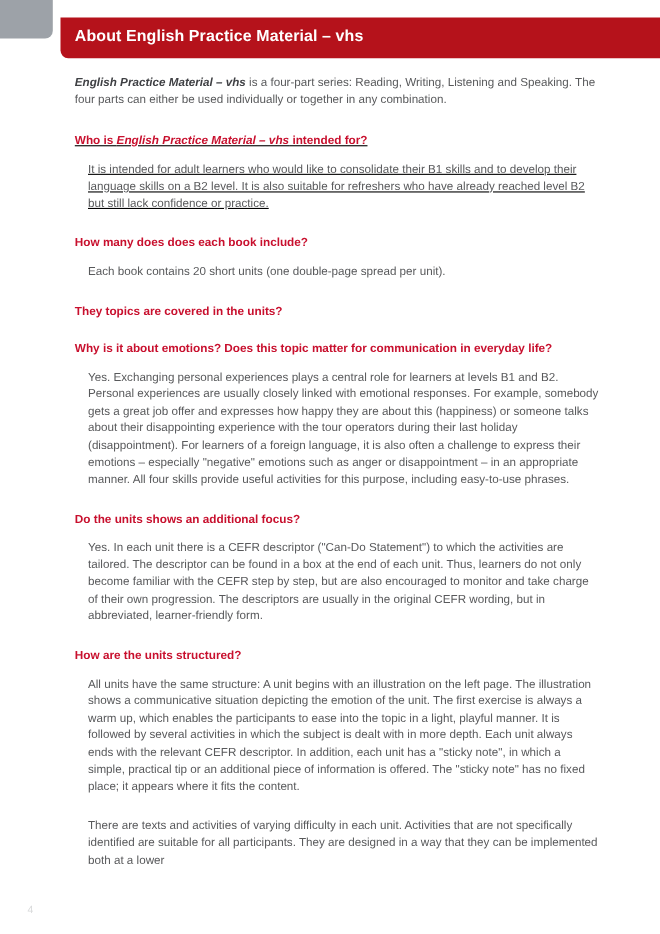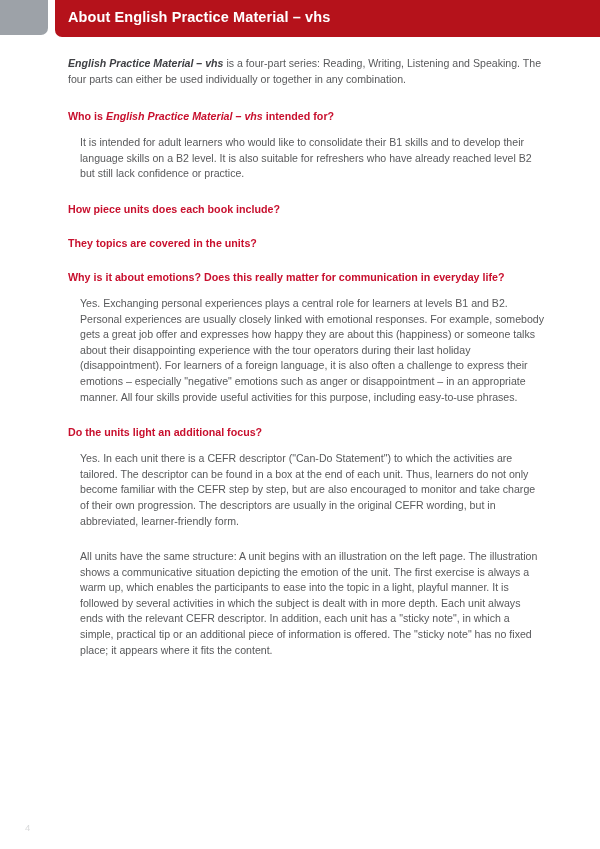--- a/index.html
+++ b/index.html
@@ -27,21 +27,21 @@
     position: absolute;
     top: 0;
     left: 0;
     width: 48px;
     height: 35px;
     background: #9da2a8;
     border-bottom-right-radius: 7px;
   }
   .red-banner {
     position: absolute;
-    top: 0;
+    top: 16px;
     left: 55px;
     width: 545px;
     height: 37px;
     background: #b5121b;
     border-bottom-left-radius: 7px;
   }
   .banner-title {
     position: absolute;
     left: 13px;
     top: 9px;
@@ -49,40 +49,40 @@
     font-size: 14.5px;
     font-weight: bold;
     letter-spacing: 0.1px;
     white-space: nowrap;
   }
 
   
   .content {
     position: absolute;
     left: 68px;
-    top: 56px;
+    top: 68px;
     width: 489px;
   }
 
   .intro {
     font-size: 10.6px;
     line-height: 15.6px;
     color: #58595b;
     margin: 0 0 0 0;
   }
   .intro .em {
     font-weight: bold;
     font-style: italic;
     color: #3f4044;
   }
 
   .qa-block {
     margin-top: 20px;
   }
-  .qa-block.first { margin-top: 22px; }
+  .qa-block.first { margin-top: 22px; text-decoration: underline; }
 
   h2.question {
     margin: 0 0 6px 0;
     font-size: 10.7px;
     font-weight: bold;
     color: #c8102e;
     line-height: 14px;
   }
   h2.question .qi {
     font-style: italic;
@@ -119,39 +119,42 @@
 <div class="content">
 
   <p class="intro"><span class="em">English Practice Material – vhs</span><span> is a four-part series: Reading, Writing, Listening and Speaking. The four parts can either be used individually or together in any combination.</span></p>
 
   <div class="qa-block first">
     <h2 class="question"><span>Who is </span><span class="qi">English Practice Material – vhs</span><span> intended for?</span></h2>
     <p class="answer">It is intended for adult learners who would like to consolidate their B1 skills and to develop their language skills on a B2 level. It is also suitable for refreshers who have already reached level B2 but still lack confidence or practice.</p>
   </div>
 
   <div class="qa-block">
-    <h2 class="question"><span>How piece units does each book include?</span><span class="qi"></span><span></span></h2>
+    <h2 class="question"><span>How many does does each book include?</span><span class="qi"></span><span></span></h2>
+    <p class="answer">Each book contains 20 short units (one double-page spread per unit).</p>
   </div>
 
   <div class="qa-block">
     <h2 class="question"><span>They topics are covered in the units?</span><span class="qi"></span><span></span></h2>
   </div>
 
   <div class="qa-block">
-    <h2 class="question"><span>Why is it about emotions? Does this really matter for communication in everyday life?</span><span class="qi"></span><span></span></h2>
+    <h2 class="question"><span>Why is it about emotions? Does this topic matter for communication in everyday life?</span><span class="qi"></span><span></span></h2>
     <p class="answer">Yes. Exchanging personal experiences plays a central role for learners at levels B1 and B2. Personal experiences are usually closely linked with emotional responses. For example, somebody gets a great job offer and expresses how happy they are about this (happiness) or someone talks about their disappointing experience with the tour operators during their last holiday (disappointment). For learners of a foreign language, it is also often a challenge to express their emotions – especially "negative" emotions such as anger or disappointment – in an appropriate manner. All four skills provide useful activities for this purpose, including easy-to-use phrases.</p>
   </div>
 
   <div class="qa-block">
-    <h2 class="question"><span>Do the units light an additional focus?</span><span class="qi"></span><span></span></h2>
+    <h2 class="question"><span>Do the units shows an additional focus?</span><span class="qi"></span><span></span></h2>
     <p class="answer">Yes. In each unit there is a CEFR descriptor ("Can-Do Statement") to which the activities are tailored. The descriptor can be found in a box at the end of each unit. Thus, learners do not only become familiar with the CEFR step by step, but are also encouraged to monitor and take charge of their own progression. The descriptors are usually in the original CEFR wording, but in abbreviated, learner-friendly form.</p>
   </div>
 
   <div class="qa-block">
+    <h2 class="question"><span>How are the units structured?</span><span class="qi"></span><span></span></h2>
     <p class="answer">All units have the same structure: A unit begins with an illustration on the left page. The illustration shows a communicative situation depicting the emotion of the unit. The first exercise is always a warm up, which enables the participants to ease into the topic in a light, playful manner. It is followed by several activities in which the subject is dealt with in more depth. Each unit always ends with the relevant CEFR descriptor. In addition, each unit has a "sticky note", in which a simple, practical tip or an additional piece of information is offered. The "sticky note" has no fixed place; it appears where it fits the content.</p>
   </div>
 
   <div class="qa-block">
+    <p class="answer">There are texts and activities of varying difficulty in each unit. Activities that are not specifically identified are suitable for all participants. They are designed in a way that they can be implemented both at a lower</p>
   </div>
 
 </div>
 
 <div class="page-number">4</div>
 
 </body></html>

